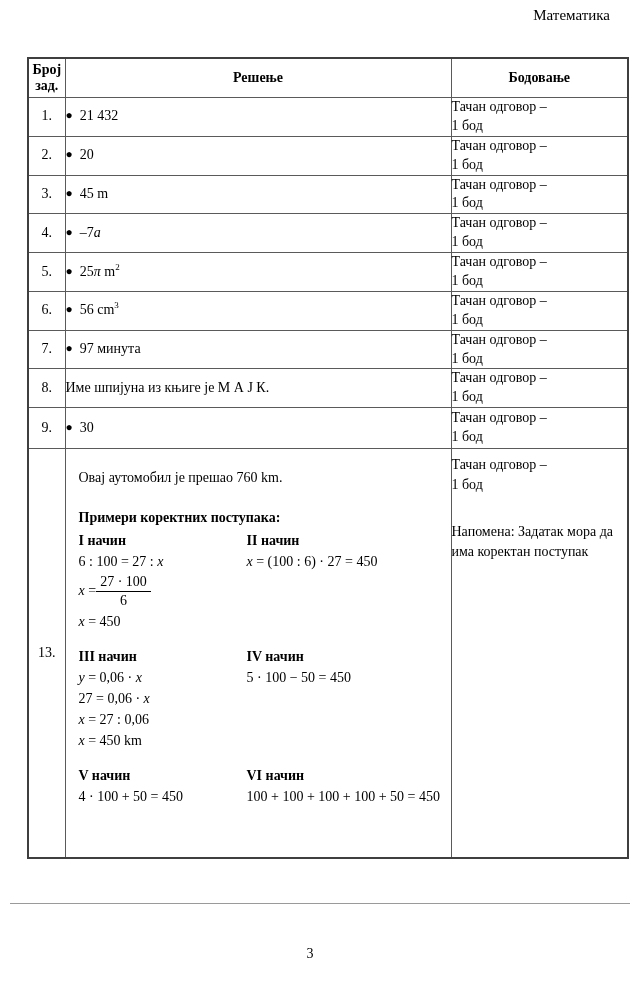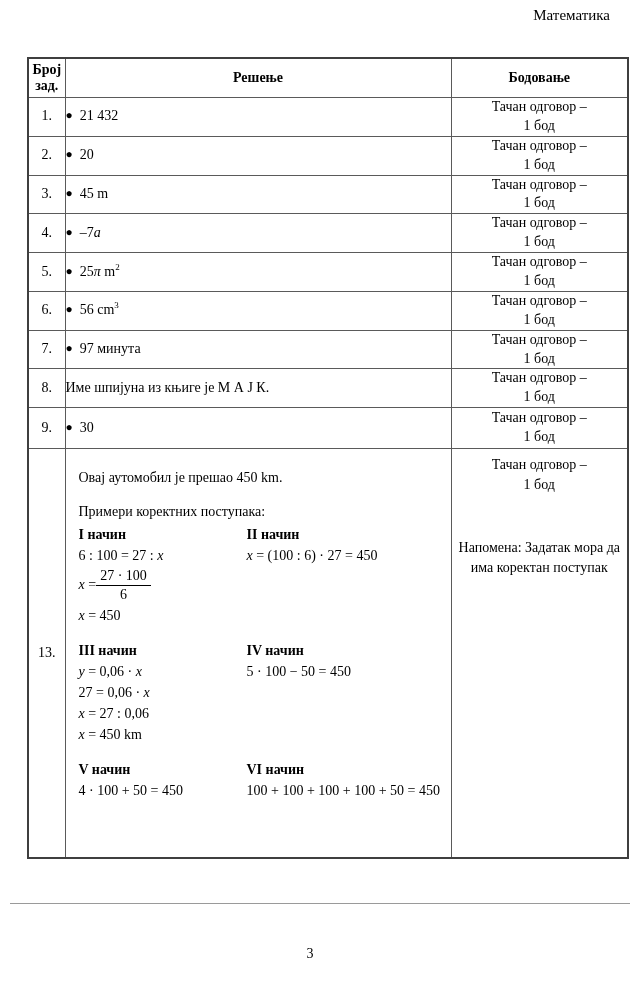--- a/index.html
+++ b/index.html
@@ -23,44 +23,44 @@
     padding:0;vertical-align:middle;
     font-size:14px;line-height:1.35;
   }
   col.c-num{width:37px;}
   col.c-sol{width:386px;}
   col.c-score{width:177px;}
   th{font-weight:bold;text-align:center;}
   tr.head th{height:38px;line-height:1.15;}
   td.num{text-align:center;}
   td.sol{padding-left:10px;text-align:left;}
-  td.score{padding-left:9px;padding-right:4px;text-align:center;}
+  td.score{padding-left:9px;padding-right:4px;text-align:left;}
   .bullet{display:inline-block;margin-right:7px;font-size:12px;vertical-align:1px;}
   .h34 td{height:34px;}
   .h40 td{height:40px;}
   sup.u{font-size:9px;vertical-align:super;line-height:0;}
   b{font-weight:normal;}
   i{font-style:italic;}
   .frac{display:inline-block;text-align:center;vertical-align:middle;line-height:1.15;}
   .frac .fnum{display:block;border-bottom:1px solid #000;padding:0 4px 1px 4px;}
   .frac .fden{display:block;padding-top:1px;}
   
   tr.task13 td{height:378px;}
   tr.task13 td.sol{vertical-align:top;padding:20px 10px 10px 13px;}
   tr.task13 td.score{vertical-align:top;padding-top:6px;line-height:1.4;}
   .t13-intro{margin:0;}
-  .t13-heading{font-weight:normal;margin-top:15px;}
+  .t13-heading{font-weight:bold;margin-top:21px;}
   .methods{
     display:grid;grid-template-columns:168px auto;
     row-gap:16px;margin-top:4px;
   }
   .method .m-title{font-weight:bold;}
   .method .m-line{line-height:1.5;}
   .frac-line{display:flex;align-items:center;line-height:1.2;margin:2px 0;}
-  .note{margin-top:44px;}
+  .note{margin-top:28px;}
   .footer-rule{
     position:absolute;top:903px;left:10px;width:620px;height:0;
     border-top:1px solid #9a9a9a;
   }
   .page-number{
     position:absolute;top:946px;left:10px;width:600px;text-align:center;
   }
 </style>
 </head>
 <body>
@@ -139,21 +139,21 @@
       <td class="sol"><span class="bullet">●</span><span>30</span></td>
       <td class="score"><span>Тачан одговор –</span><br><b>1 бод</b></td>
     </tr>
 
 
 
 
     <tr class="task13">
       <td class="num">13.</td>
       <td class="sol">
-        <p class="t13-intro"><span>Овај аутомобил је прешао </span><b>450</b><span> km.</span></p>
+        <p class="t13-intro"><span>Овај аутомобил је прешао </span><b>760</b><span> km.</span></p>
         <div class="t13-heading">Примери коректних поступака:</div>
         <div class="methods">
 
           <div class="method">
             <div class="m-title">I начин</div>
             <div class="m-line">6 : 100 = 27 : <i>x</i></div>
             <div class="frac-line">
               <span><i>x</i> = </span>
                   <span class="frac">
                     <span class="fnum">27 · 100</span>

